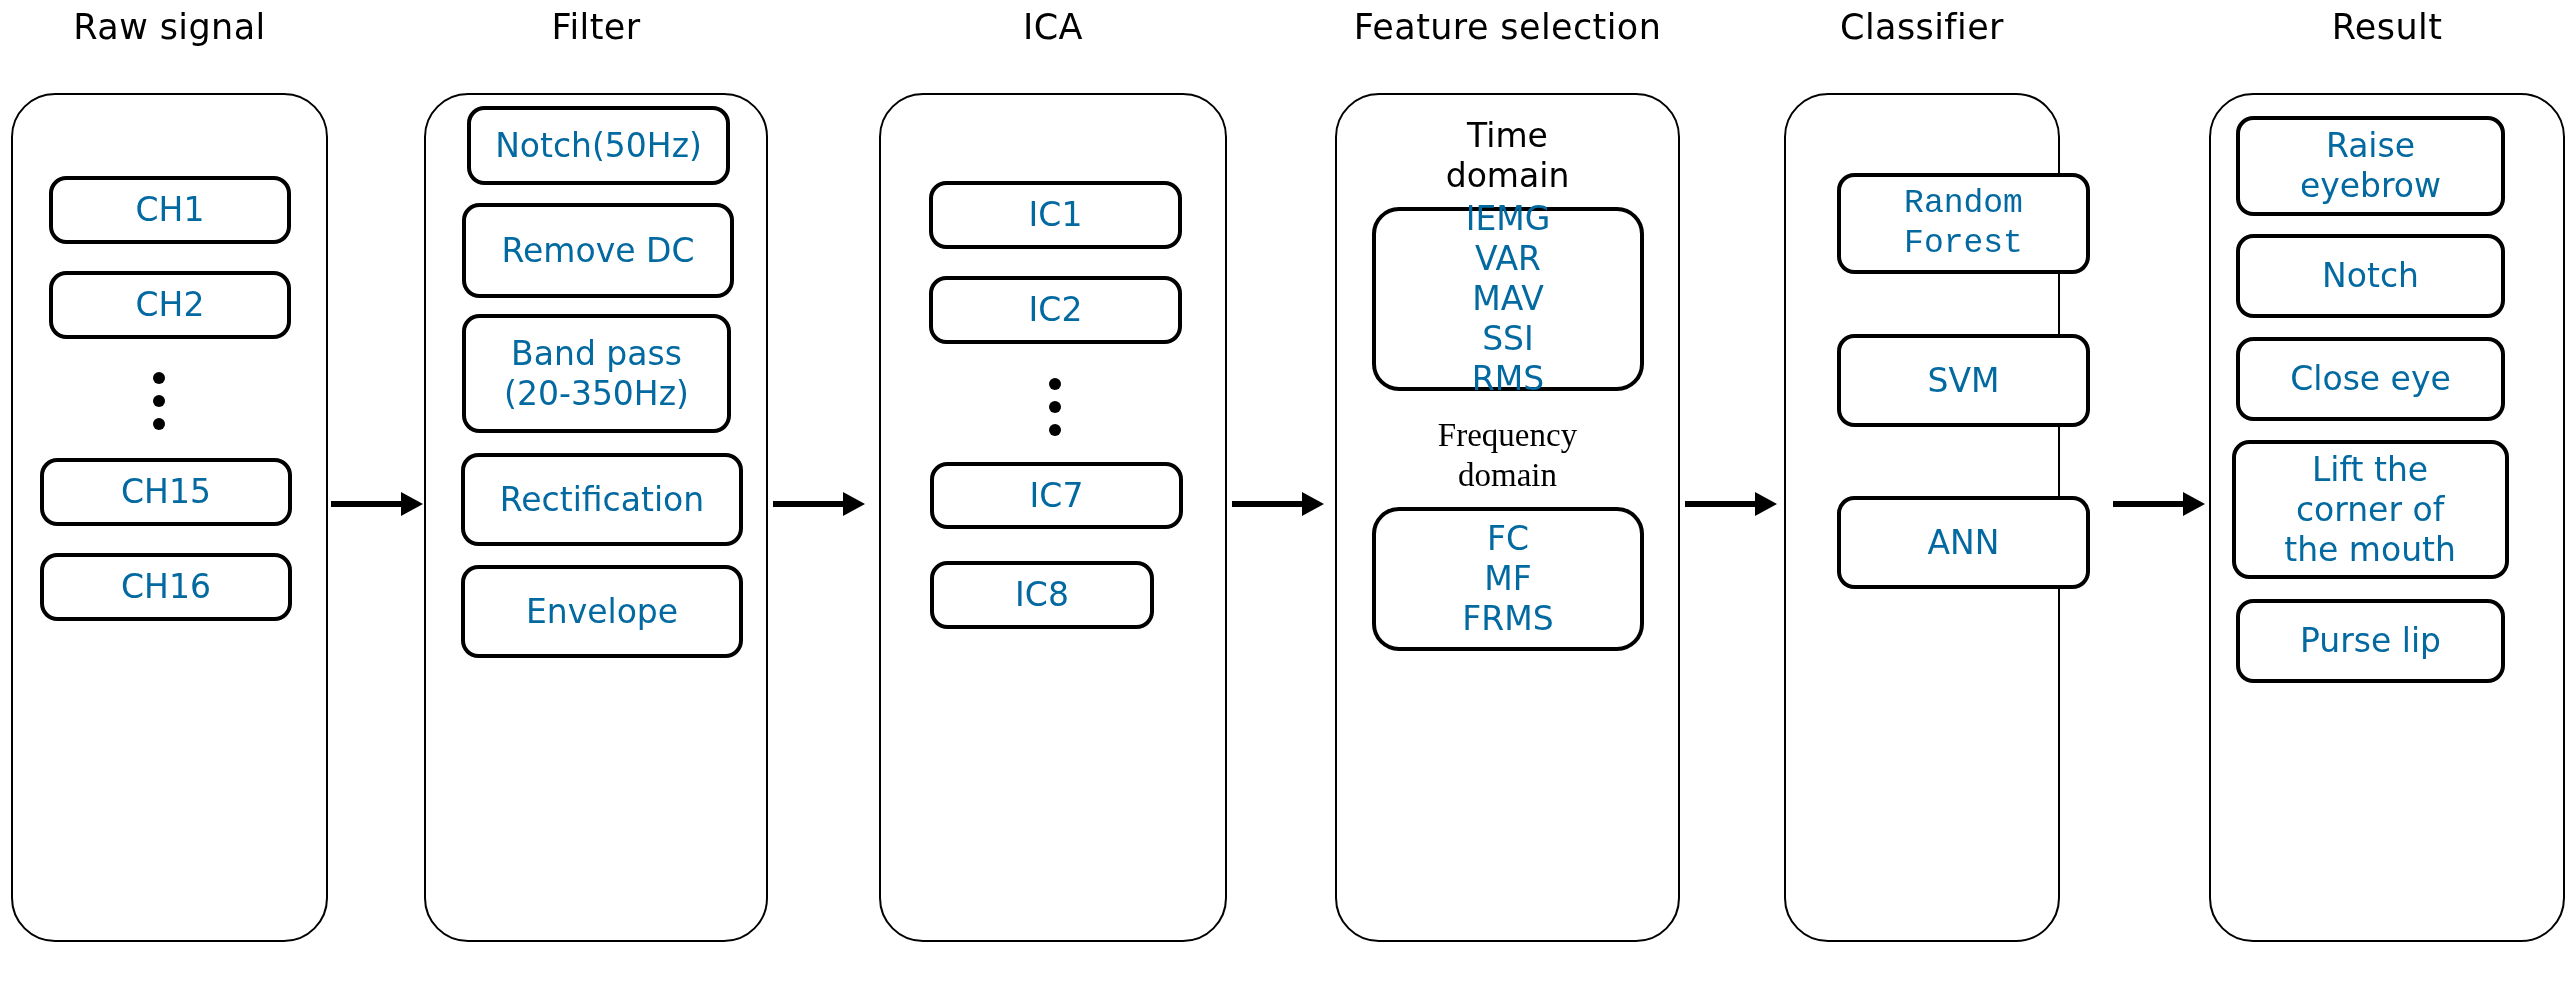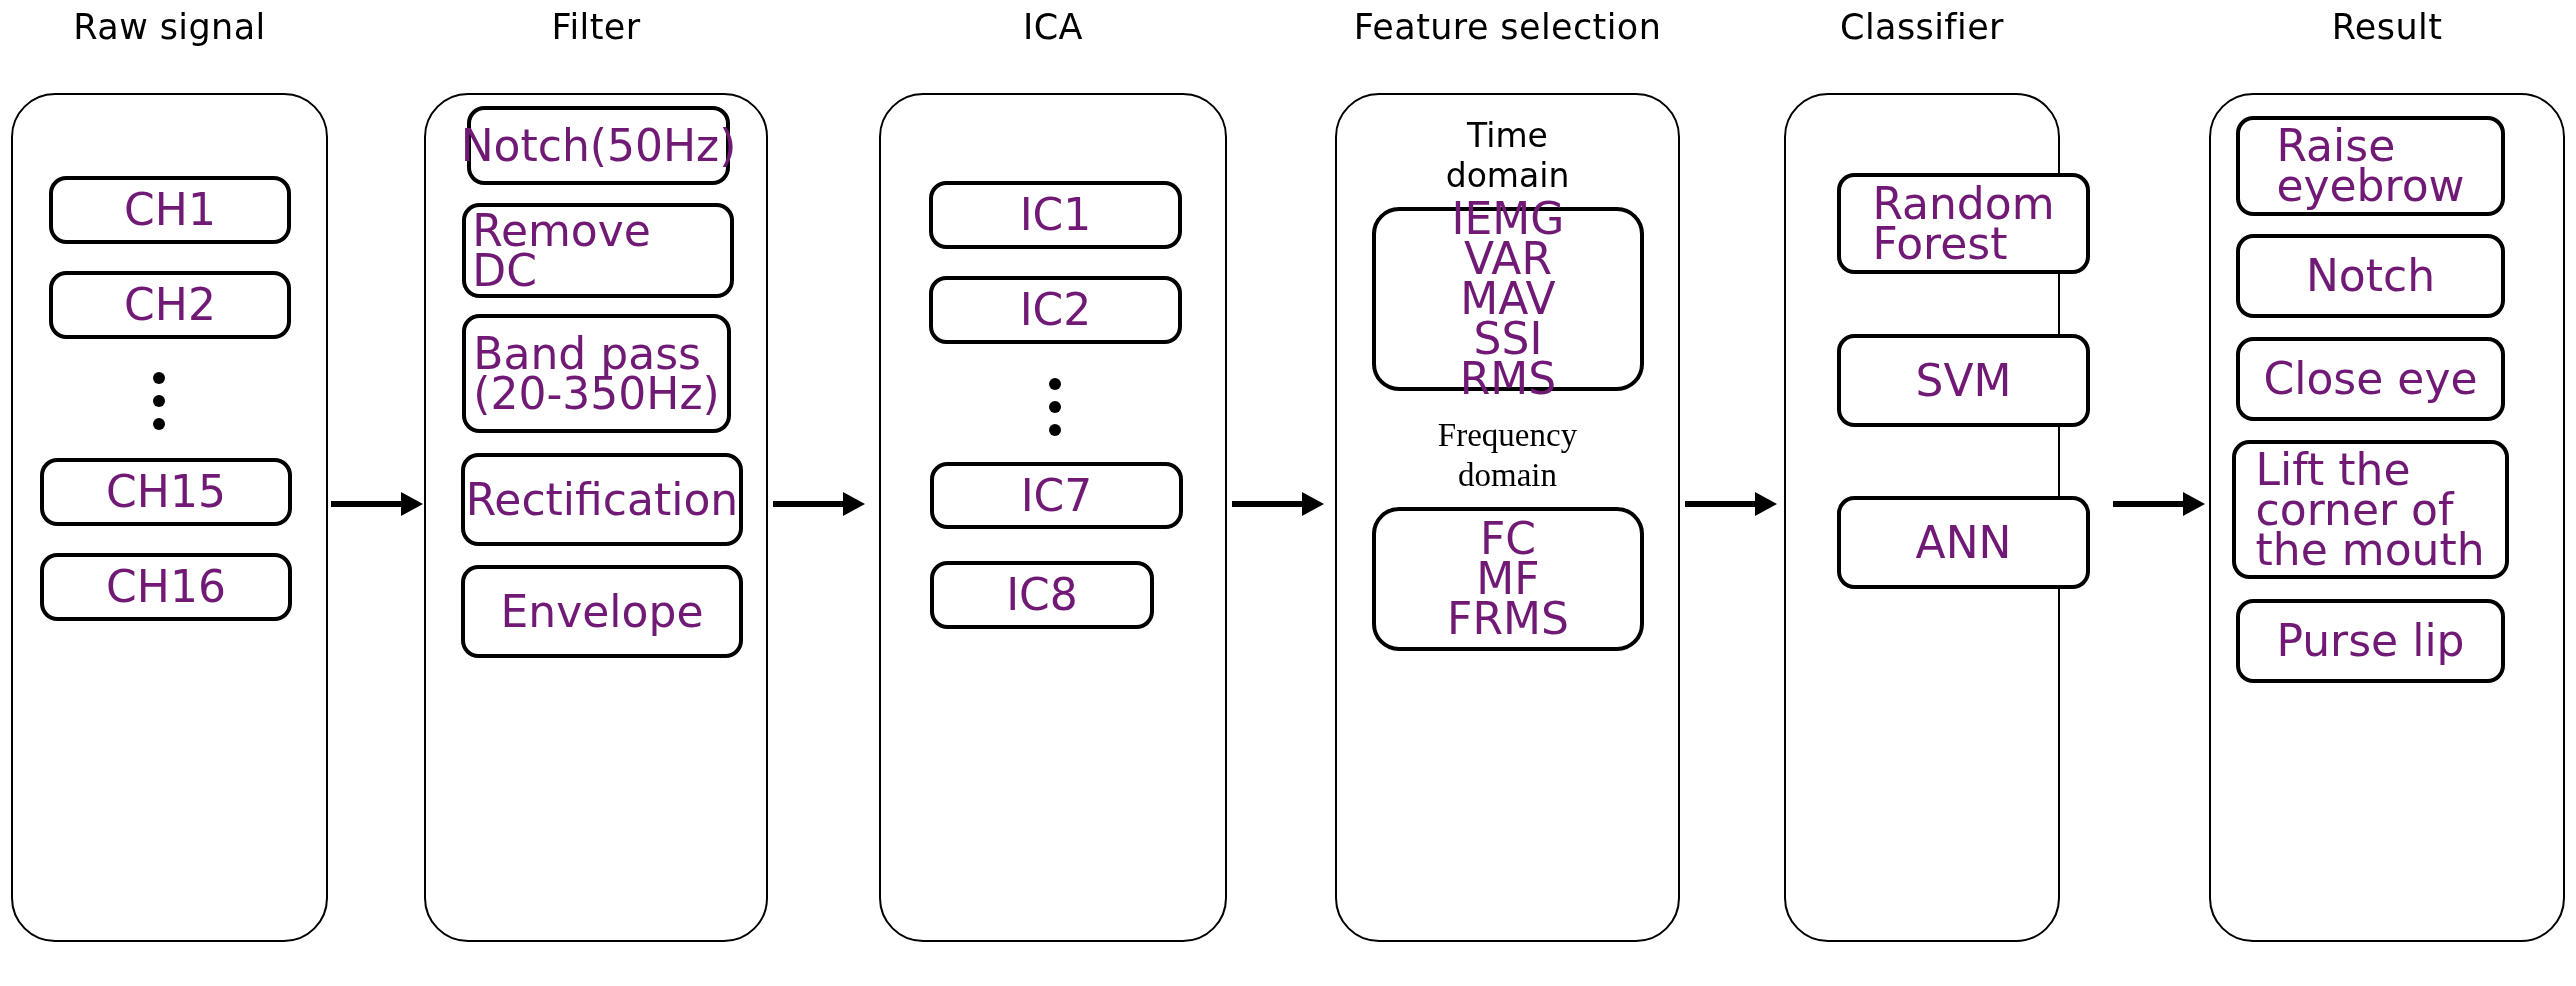--- a/index.html
+++ b/index.html
@@ -52,24 +52,24 @@
 
   
   .node {
     box-sizing: border-box;
     border: 4.8px solid #000;
     border-radius: 17.4px;
     background: #fff;
     display: flex;
     align-items: center;
     justify-content: center;
-    text-align: left;
-    font-size: 44px;
+    text-align: center;
+    font-size: 33px;
     line-height: 40px;
-    color: #701a75;
+    color: #0369a1;
     padding: 3.2px 6.3px;
   }
 
   
   .vdots {
     display: flex;
     flex-direction: column;
     align-items: center;
     justify-content: center;
     gap: 11px;
@@ -209,21 +209,21 @@
 
   <div class="arrow" style="left:1685px; width:92px;">
     <div class="shaft" style="width:73px;"></div>
     <div class="head"></div>
   </div>
 
   <div class="stage" id="stage-classifier" style="left:1760px; width:276px;margin-left:24px;">
     <div class="stage-title">Classifier</div>
     <div class="stage-box">
       <div class="node abs" style="left:51px; top:78px; width:253px; height:101px;">
-        <span style="white-space:pre-line;">Random
+        <span style="white-space:pre-line;font-family:Liberation Mono, monospace;">Random
 Forest</span>
       </div>
       <div class="node abs" style="left:51px; top:239px; width:253px; height:93px;">SVM</div>
       <div class="node abs" style="left:51px; top:401px; width:253px; height:93px;">ANN</div>
     </div>
   </div>
 
   <div class="arrow" style="left:2113px; width:92px;">
     <div class="shaft" style="width:73px;"></div>
     <div class="head"></div>

